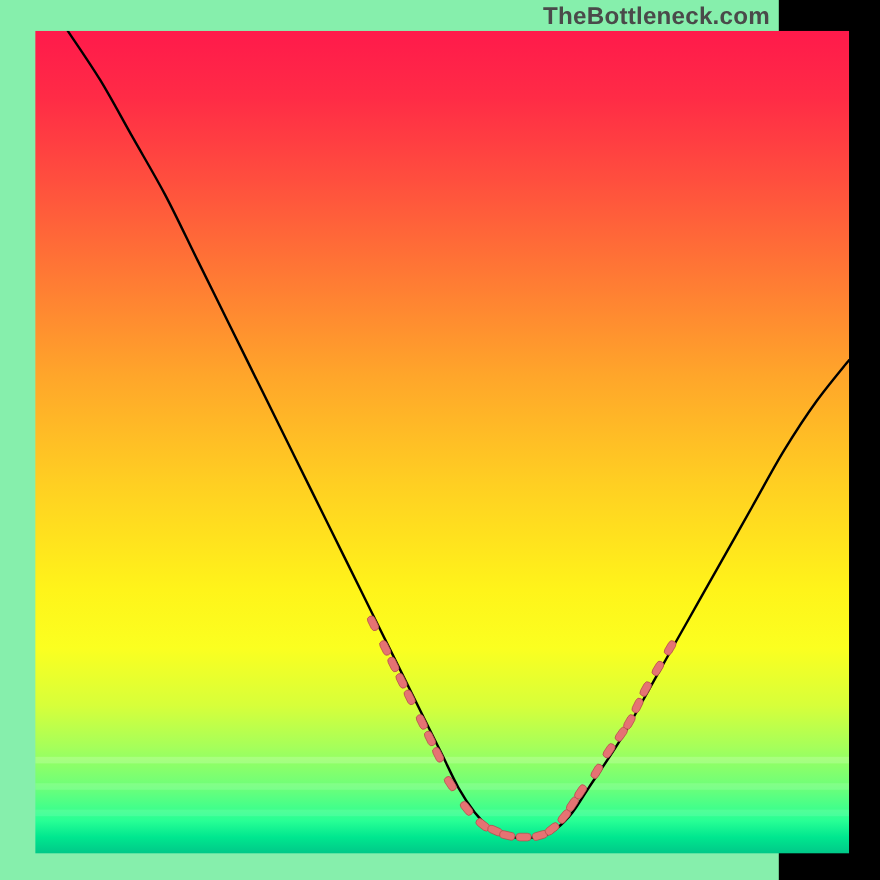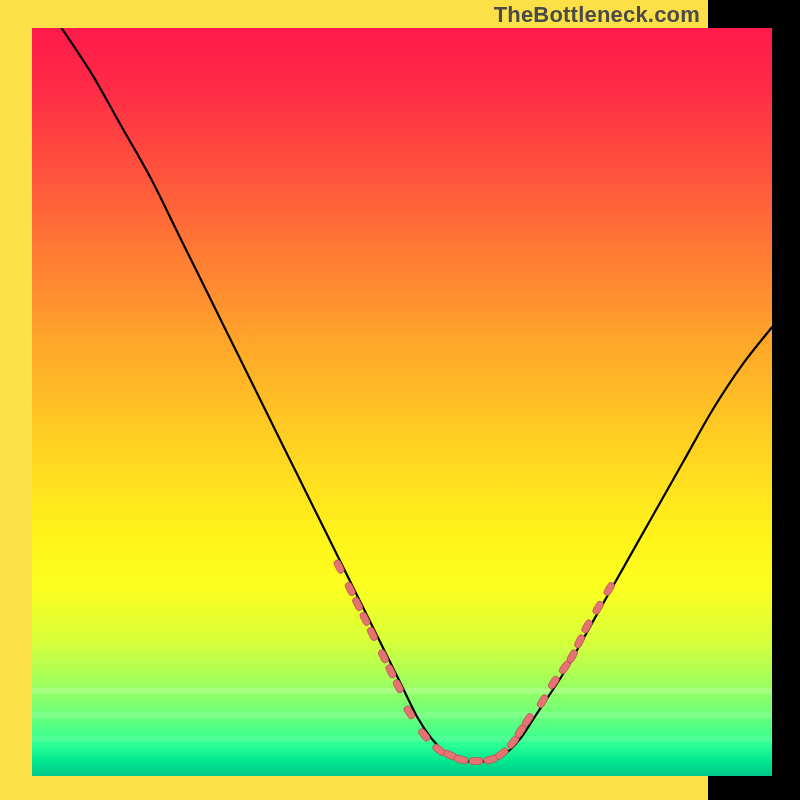--- a/index.html
+++ b/index.html
@@ -8,21 +8,21 @@
     width: 800px;
     height: 800px;
     background: #000;
     overflow: hidden;
     font-family: Arial, Helvetica, sans-serif;
   }
   .frame {
     position: relative;
     width: 708px;
     height: 800px;
-    background: #fde047;
+    background: #86efac;
   }
   .watermark {
     position: absolute;
     top: 2px;
     right: 8px;
     font-size: 22px;
     font-weight: 600;
     color: #4a4a4a;
     letter-spacing: 0.2px;
     user-select: none;

